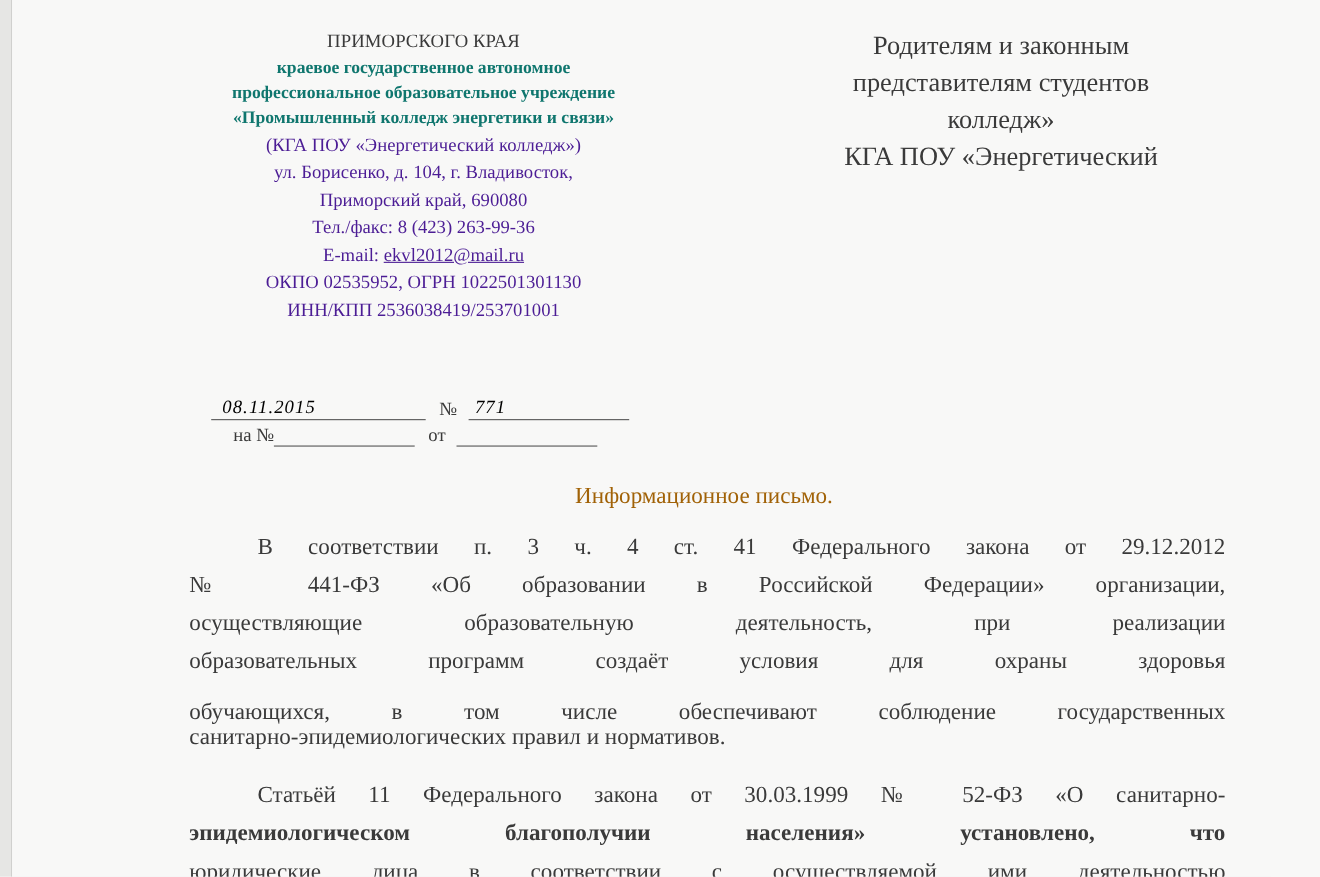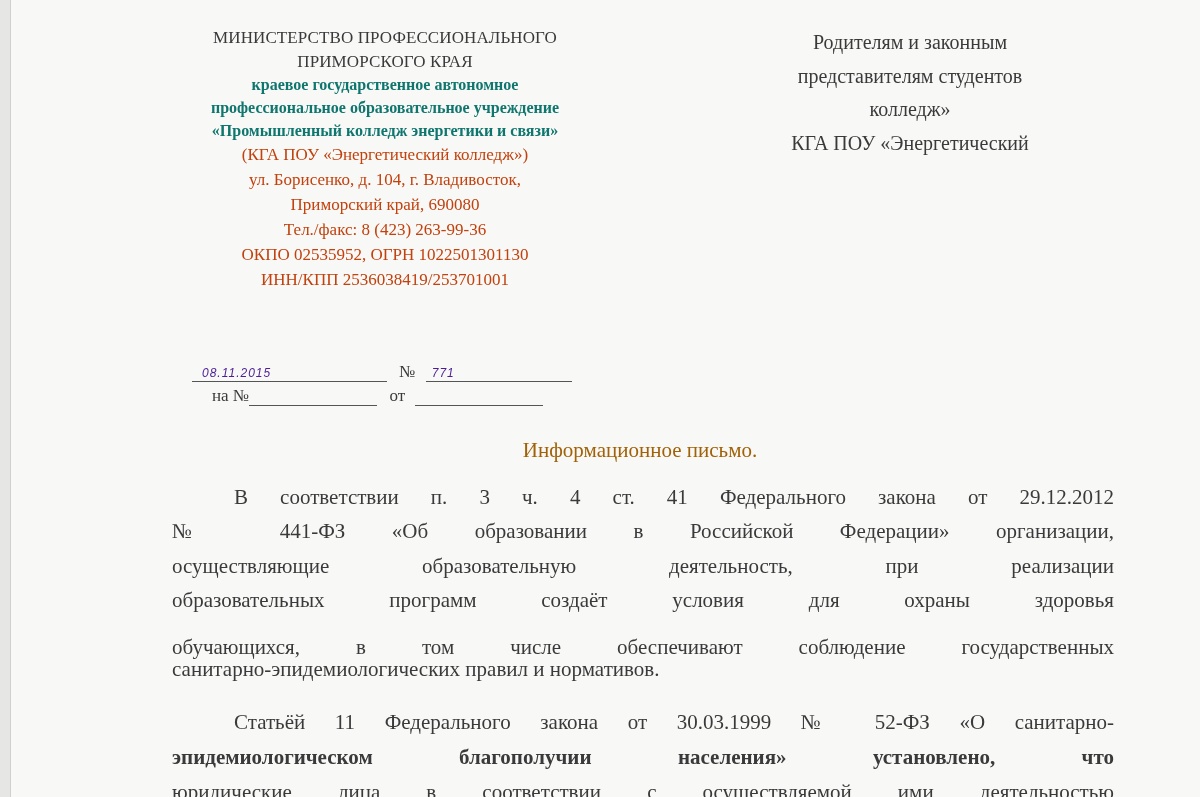--- a/index.html
+++ b/index.html
@@ -4,47 +4,47 @@
 <style>
   html, body { margin:0; padding:0; }
   body { width:1200px; height:797px; overflow:hidden; background:#f4f4f2; position:relative;
          font-family:"Liberation Serif", "DejaVu Serif", serif; color:#333; }
   .page-edge { position:absolute; left:0; top:0; width:10px; height:797px; background:#e6e6e4; border-right:1px solid #d0d0ce; }
   .page { position:absolute; left:11px; top:0; width:1189px; height:797px; background:#f8f8f7; }
   .hdr-left { position:absolute; left:140px; top:26px; width:490px; text-align:center; }
   .hdr-left div { white-space:nowrap; }
   .caps { font-size:17px; line-height:23.5px; letter-spacing:0.1px; color:#3a3a3a; }
   .bold { font-weight:bold; font-size:16px; line-height:23px; color:#0f766e; }
-  .reg { font-size:17px; line-height:25px; color:#c2410c; }
+  .reg { font-size:17px; line-height:25px; color:#4c1d95; }
   .email { text-decoration:underline; }
   .reg-line { position:absolute; font-size:17px; color:#3a3a3a; white-space:nowrap; }
   .blank { display:inline-block; border-bottom:1.3px solid #555; height:18px; vertical-align:bottom; position:relative; }
-  .hand { position:absolute; bottom:1px; font-style:italic; font-family:Liberation Sans, sans-serif; color:#4c1d95; font-size:12px; letter-spacing:1px; }
-  .addressee { position:absolute; left:700px; top:26px; width:420px; text-align:center; font-size:20px; line-height:33.5px; color:#3a3a3a; }
+  .hand { position:absolute; bottom:1px; font-style:italic; font-family:Liberation Serif, serif; color:#000000; font-size:17px; letter-spacing:1px; }
+  .addressee { position:absolute; left:700px; top:26px; width:420px; text-align:center; font-size:24px; line-height:33.5px; color:#3a3a3a; }
   .title { position:absolute; left:160px; top:438px; width:960px; text-align:center; font-size:21px; color:#a16207; }
   .body-text { position:absolute; left:172px; width:942px; font-size:21px; line-height:34.5px; color:#3a3a3a; text-align:justify; text-align-last:justify; white-space:nowrap; }
   .body-text.last { text-align-last:left; }
   .body-text.indent { padding-left:62px; width:880px; }
 </style>
 </head>
 <body>
 
 <div class="page-edge"></div>
 <div class="page"></div>
 
 <div class="hdr-left">
-  <div class="caps">МИНИСТЕРСТВО ПРОФЕССИОНАЛЬНОГО</div>
   <div class="caps">ПРИМОРСКОГО КРАЯ</div>
   <div class="bold">краевое государственное автономное</div>
   <div class="bold">профессиональное образовательное учреждение</div>
   <div class="bold">«Промышленный колледж энергетики и связи»</div>
   <div class="reg">(КГА ПОУ «Энергетический колледж»)</div>
   <div class="reg">ул. Борисенко, д. 104, г. Владивосток,</div>
   <div class="reg">Приморский край, 690080</div>
   <div class="reg">Тел./факс: 8 (423) 263-99-36</div>
+  <div class="reg"><span>E-mail: </span><span class="email">ekvl2012@mail.ru</span></div>
   <div class="reg">ОКПО 02535952, ОГРН 1022501301130</div>
   <div class="reg">ИНН/КПП 2536038419/253701001</div>
 </div>
 
 <div class="reg-line" style="left:192px; top:362px;">
   <span class="blank" style="width:195px;">
     <span class="hand" style="left:10px;">08.11.2015</span>
   </span>
   <span style="margin:0 6px 0 8px;">№</span>
   <span class="blank" style="width:146px;">

